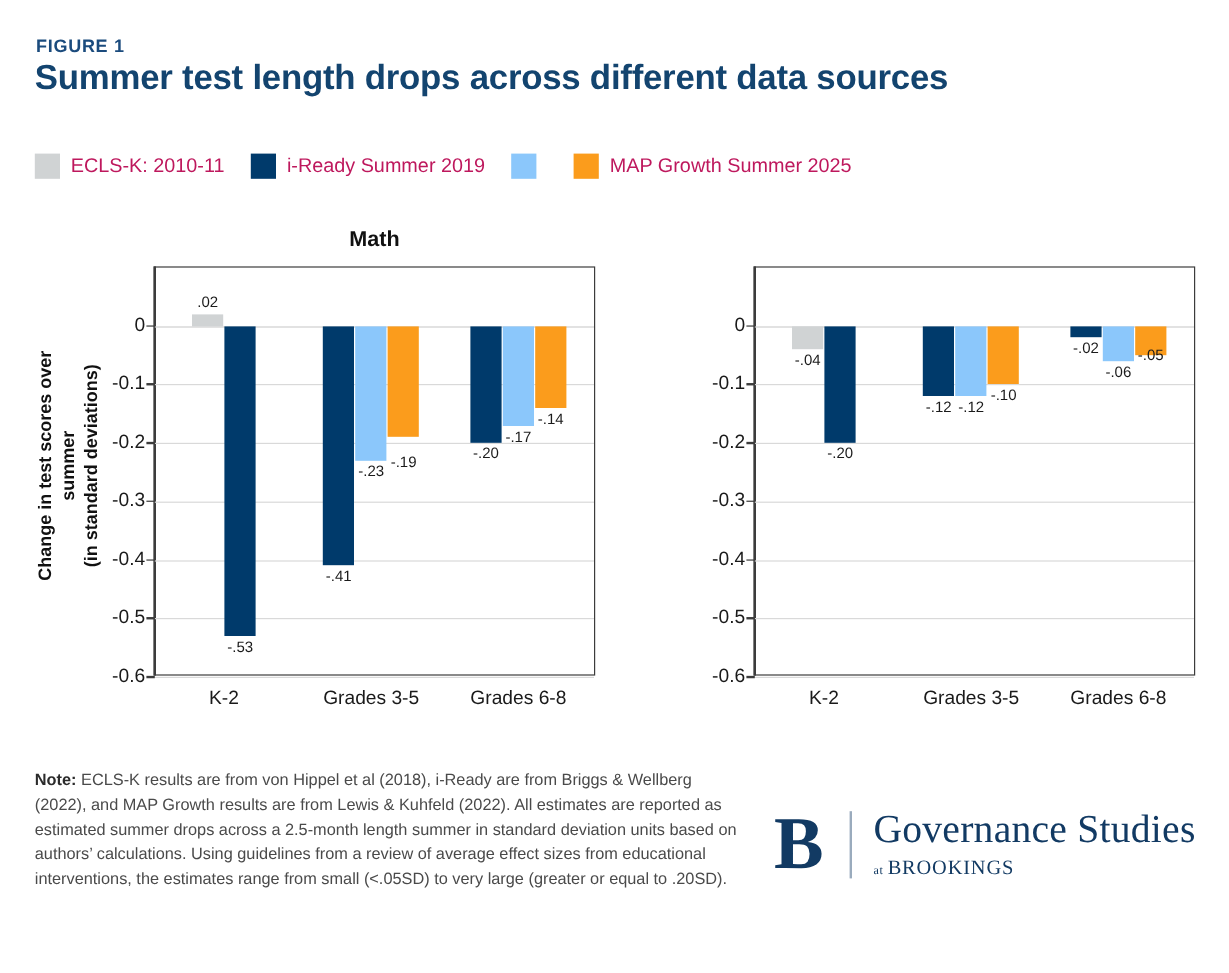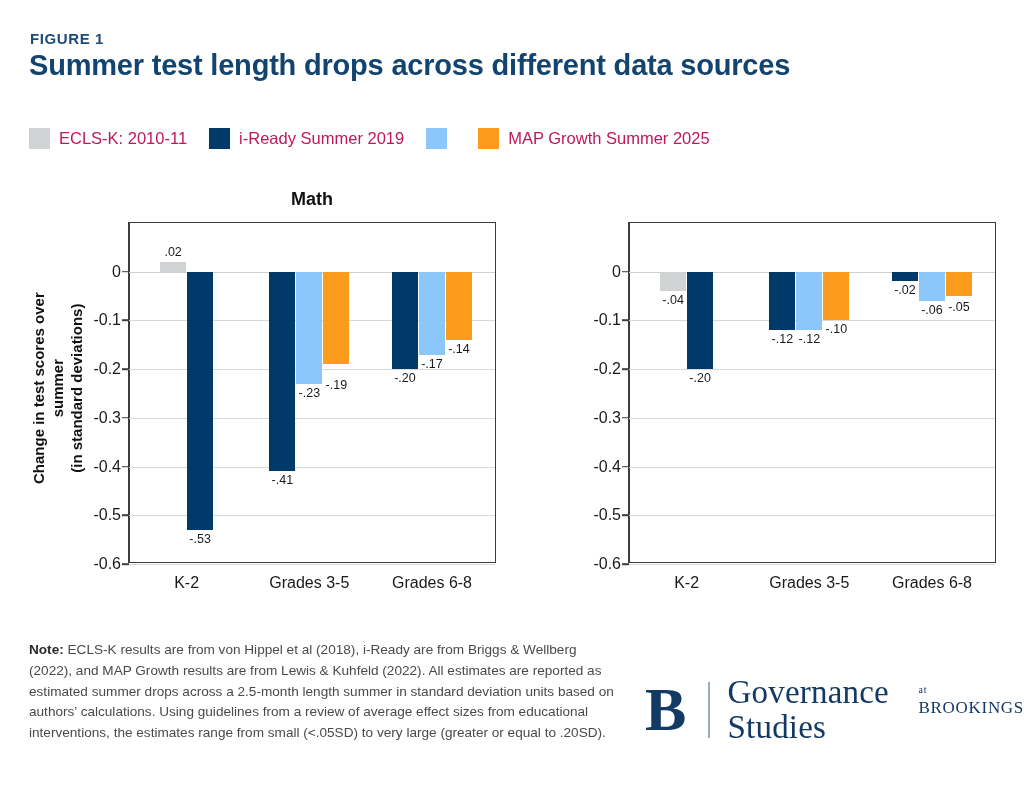--- a/index.html
+++ b/index.html
@@ -94,21 +94,21 @@
     color:#123a63;
   }
   .brand-b {
     font-family:"Liberation Serif", serif;
     font-size:62px; line-height:0.85; font-weight:bold;
     color:#123a63;
   }
   .brand-rule {
     width:1.5px; height:56px; background:#9aabbd; margin:0 18px 0 22px;
   }
-  .brand-text { display:flex; flex-direction:row; justify-content:flex-end; }
+  .brand-text { display:flex; flex-direction:column; justify-content:flex-end; }
   .brand-line1 {
     font-family:"Liberation Serif", serif;
     font-size:33px; color:#123a63; letter-spacing:0.2px; line-height:1.05;
   }
   .brand-line2 {
     font-family:"Liberation Serif", serif;
     font-size:17px; color:#123a63; letter-spacing:0.7px; margin-top:3px;
   }
   .brand-line2 .small { font-size:10px; }
 </style>
@@ -224,21 +224,21 @@
         <div class="bar" style="left: 167.32px; top: 48.7143px; width: 26px; height: 58.4571px; background: rgb(139, 199, 251);"></div>
         <div class="bar-label" style="left: 180.32px; top: 109.171px;">-.12</div>
         <div class="bar" style="left: 194.32px; top: 48.7143px; width: 26px; height: 48.7143px; background: rgb(251, 156, 28);"></div>
         <div class="bar-label" style="left: 207.32px; top: 99.4286px;">-.10</div>
         <div class="xlabel" style="left: 180.32px;">Grades 3-5</div>
         <div class="bar" style="left: 262.987px; top: 48.7143px; width: 26px; height: 9.74286px; background: rgb(0, 58, 107);"></div>
         <div class="bar-label" style="left: 275.987px; top: 60.4571px;">-.02</div>
         <div class="bar" style="left: 289.987px; top: 48.7143px; width: 26px; height: 29.2286px; background: rgb(139, 199, 251);"></div>
         <div class="bar-label" style="left: 302.987px; top: 79.9429px;">-.06</div>
         <div class="bar" style="left: 316.987px; top: 48.7143px; width: 26px; height: 24.3571px; background: rgb(251, 156, 28);"></div>
-        <div class="bar-label" style="left: 329.987px; top: 77px;">-.05</div>
+        <div class="bar-label" style="left: 329.987px; top: 66px;">-.05</div>
         <div class="xlabel" style="left: 302.987px;">Grades 6-8</div>
       </div>
   </div>
 
   <div class="note">
     <b>Note:</b><span> ECLS-K results are from von Hippel et al (2018), i-Ready are from Briggs &amp; Wellberg (2022), and MAP Growth results are from Lewis &amp; Kuhfeld (2022). All estimates are reported as estimated summer drops across a 2.5-month length summer in standard deviation units based on authors’ calculations. Using guidelines from a review of average effect sizes from educational interventions, the estimates range from small (&lt;.05SD) to very large (greater or equal to .20SD).</span>
   </div>
 
   <div class="brand">
     <div class="brand-b">B</div>

